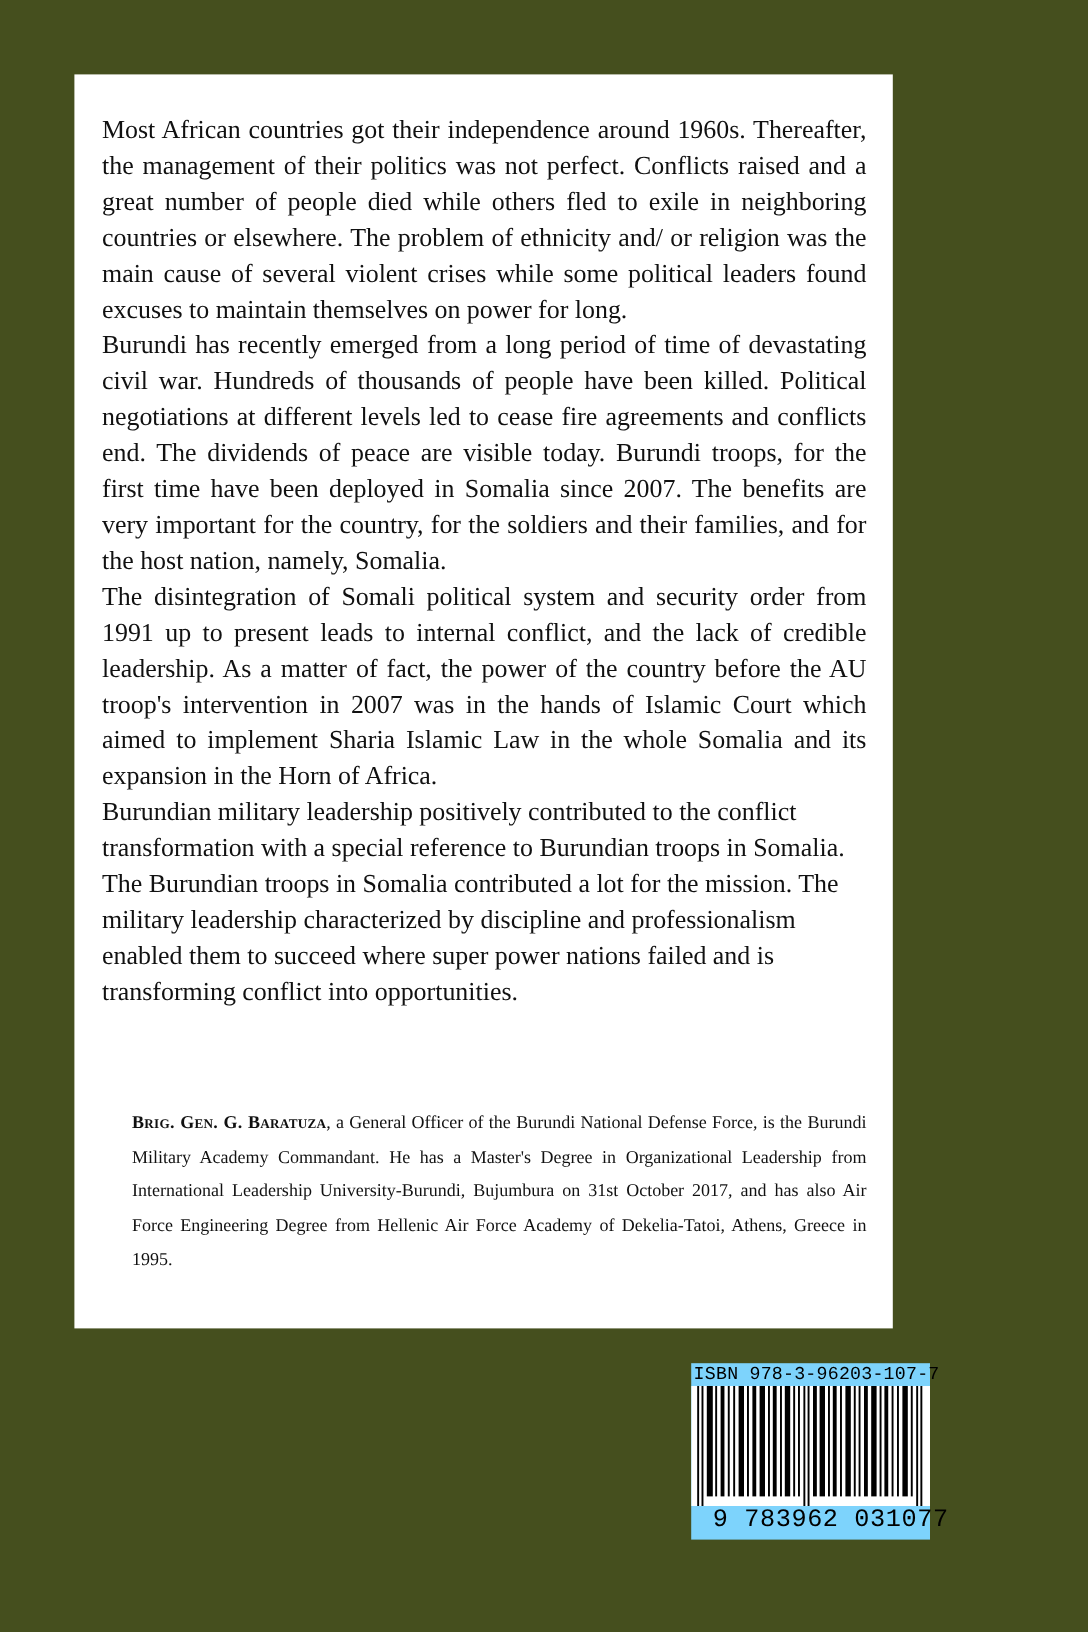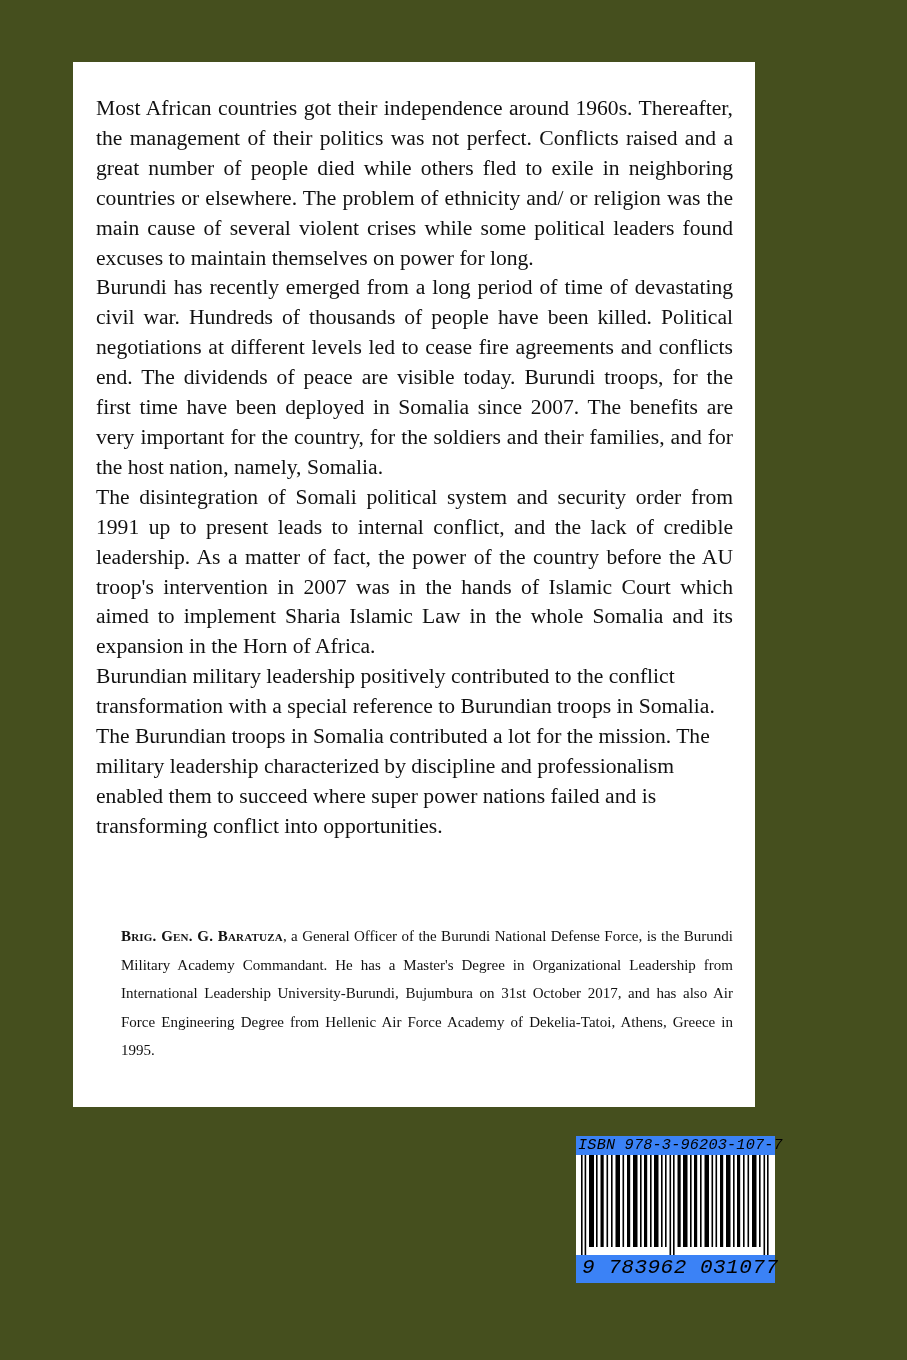--- a/index.html
+++ b/index.html
@@ -17,21 +17,21 @@
 
   #cover {
     position: absolute;
     inset: 0;
     background: #454F1E;
   }
 
   
   #panel {
     position: absolute;
-    left: 73px;
+    left: 62px;
     top: 62px;
     width: 682px;
     height: 1045px;
     background: #FFFFFF;
     box-sizing: border-box;
   }
 
   #blurb {
     position: absolute;
     left: 23px;
@@ -73,24 +73,23 @@
     letter-spacing: 0.2px;
   }
 
   
   #barcode-block {
     position: absolute;
     left: 576px;
     top: 1136px;
     width: 199px;
     height: 147px;
-    background: #3b82f6;
+    background: #7dd3fc;
     box-sizing: border-box;
     padding: 0;
-    font-style: italic;
   }
   #isbn-text {
     font-family: "Liberation Mono", monospace;
     font-size: 15.2px;
     line-height: 19px;
     color: #000000;
     white-space: nowrap;
     letter-spacing: 0.2px;
     padding-left: 2px;
     height: 19px;
@@ -100,21 +99,21 @@
     width: 199px;
     height: 100px;
   }
   #barcode-digits {
     font-family: "Liberation Mono", monospace;
     font-size: 21px;
     line-height: 25px;
     color: #000000;
     white-space: nowrap;
     letter-spacing: 0.5px;
-    padding-left: 6px;
+    padding-left: 18px;
   }
 </style>
 </head>
 <body>
 
 <div id="cover">
 
   <div id="panel">
 
     <div id="blurb">

